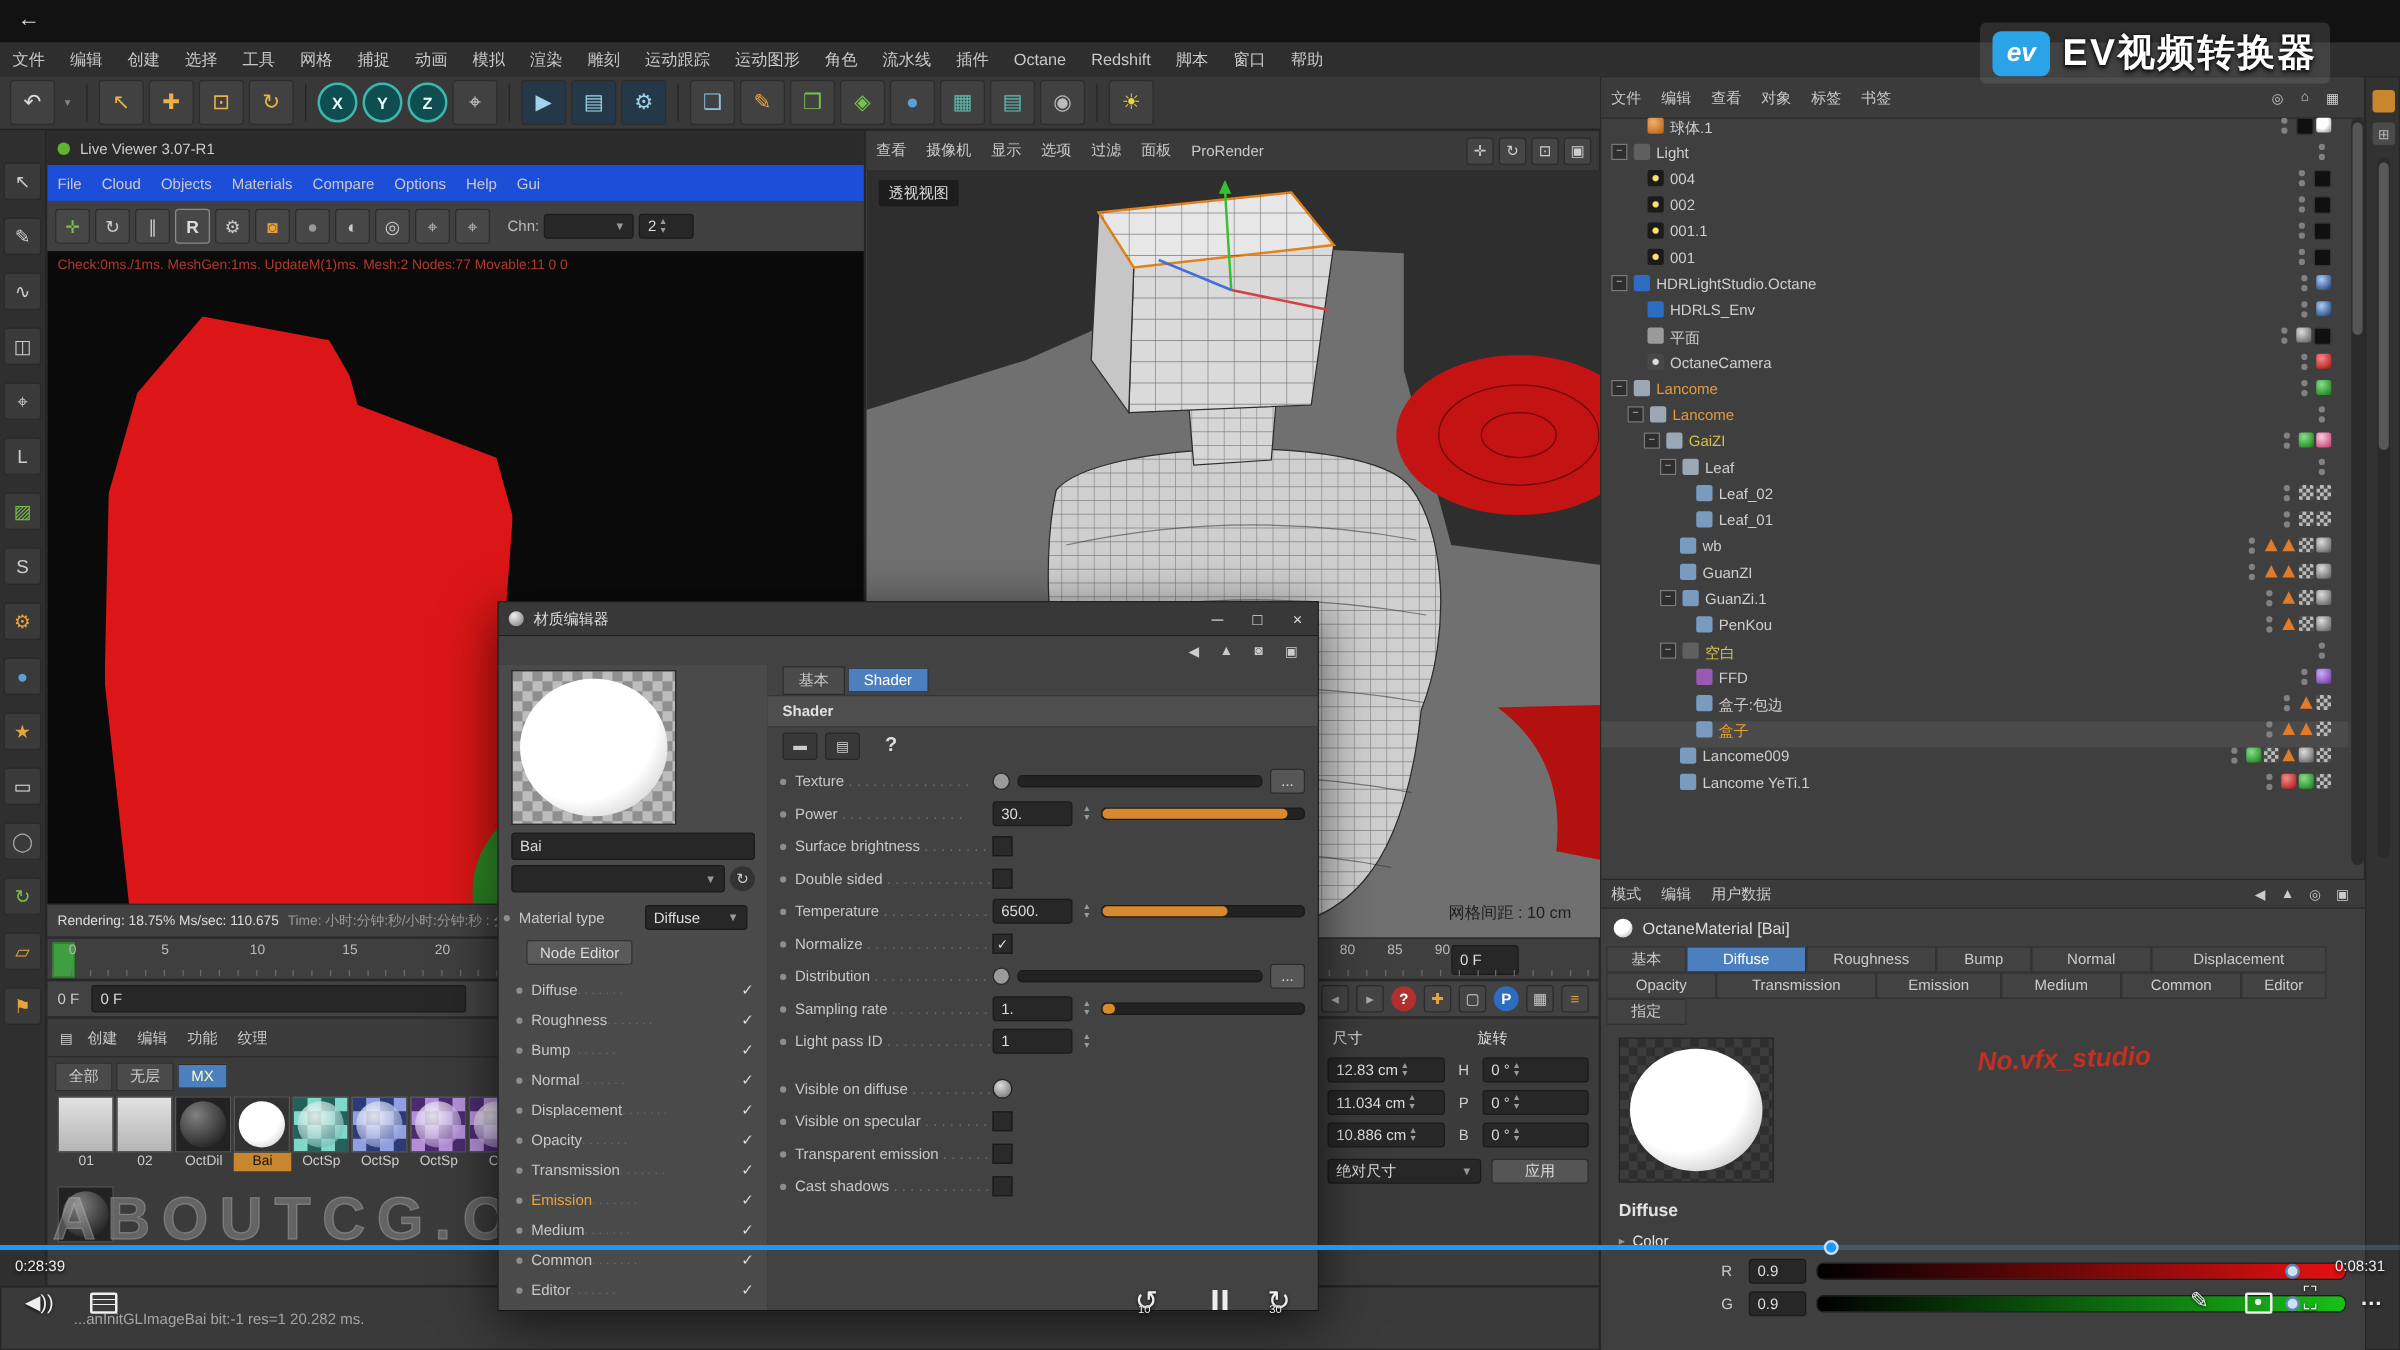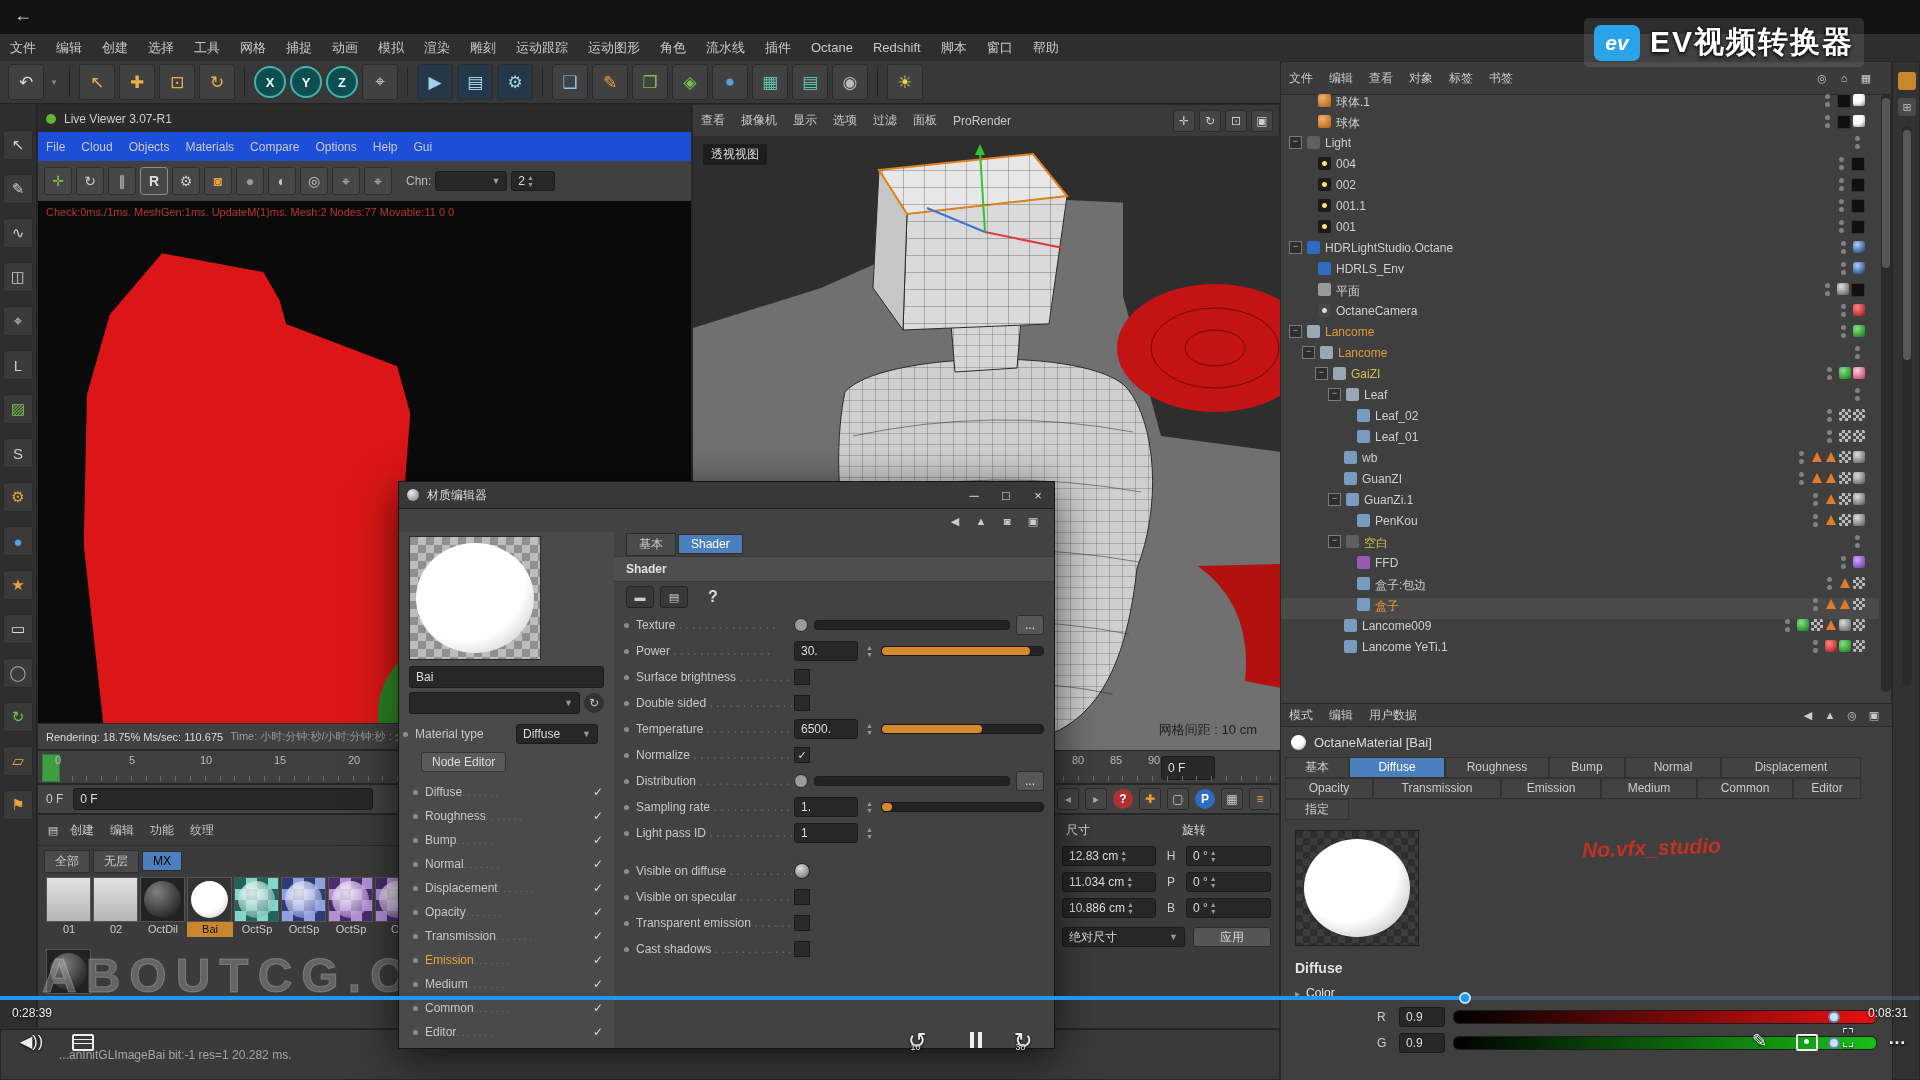--- a/index.html
+++ b/index.html
@@ -39,21 +39,21 @@
   .lv-red{position:absolute;left:7%;top:10%;width:50%;height:90%;background:#dc1616;
     clip-path:polygon(24% 0%,55% 4%,60% 10%,62% 15%,96% 24%,100% 34%,97% 62%,100% 100%,6% 100%,0% 62%,1% 30%,8% 13%)}
   .lv-green{position:absolute;left:52%;top:83%;width:26%;height:30%;border-radius:50%;
     background:radial-gradient(circle at 40% 35%,#46b33c,#1c6a18 70%)}
   .lv-hump{position:absolute;left:73%;top:92%;width:16%;height:16%;background:#c21212;border-radius:50% 50% 0 0}
   
   .tick-num{position:absolute;top:3px;width:24px;text-align:center;font-size:11px;color:#bbb}
   .tick-min{position:absolute;bottom:2px;width:1px;height:5px;background:#6a6a6a}
   
   .mm-tab{padding:2px 10px;background:#4a4a4a;border:1px solid #2d2d2d;color:#ccc;margin-right:3px;font-size:12px}
-  .mm-tab.active{background:#4c7fbe;color:#000000}
+  .mm-tab.active{background:#4c7fbe;color:#fef9c3}
   .mthumb{width:46px;margin-right:1px;display:inline-block;vertical-align:top}
   .tile{width:45px;height:45px;background:#222;border:1px solid #555;position:relative;box-sizing:border-box}
   .tile.flat{background:linear-gradient(#e2e2e2,#b5b5b5)}
   .tile.darksphere::after,.tile.whitesphere::after,.tile.teal::after,.tile.blue::after,.tile.purple::after{
      content:"";position:absolute;inset:3px;border-radius:50%}
   .tile.darksphere::after{background:radial-gradient(circle at 35% 30%,#808080,#0e0e0e)}
   .tile.whitesphere{background:#333}
   .tile.whitesphere::after{background:radial-gradient(circle at 40% 35%,#fff 55%,#b9b9b9)}
   .tile.teal{background:conic-gradient(#7fd8c8 25%,#23615a 0 50%,#7fd8c8 0 75%,#23615a 0);background-size:22px 22px}
   .tile.teal::after{background:radial-gradient(circle at 38% 32%,rgba(255,255,255,.85),rgba(60,160,150,.6))}
@@ -539,33 +539,20 @@
           <span style="color: rgb(207, 207, 207);">球体.1</span>
           <span class="flex1"></span>
           <span class="vdots">
             <i></i>
             <i></i>
           </span>
           <span class="chip k"></span>
           <span class="chip w"></span>
         </div>
         <div class="om-row">
-          <span style="width: 21px; flex: 0 0 auto;"></span>
-          <span style="width: 14px; flex: 0 0 auto;"></span>
-          <span class="oicon oi-sphere"></span>
-          <span style="color: rgb(207, 207, 207);">球体</span>
-          <span class="flex1"></span>
-          <span class="vdots">
-            <i></i>
-            <i></i>
-          </span>
-          <span class="chip k"></span>
-          <span class="chip w"></span>
-        </div>
-        <div class="om-row">
           <span style="width: 8px; flex: 0 0 auto;"></span>
           <span class="exp">−</span>
           <span class="oicon oi-null"></span>
           <span style="color: rgb(207, 207, 207);">Light</span>
           <span class="flex1"></span>
           <span class="vdots">
             <i></i>
             <i></i>
           </span>
         </div>

